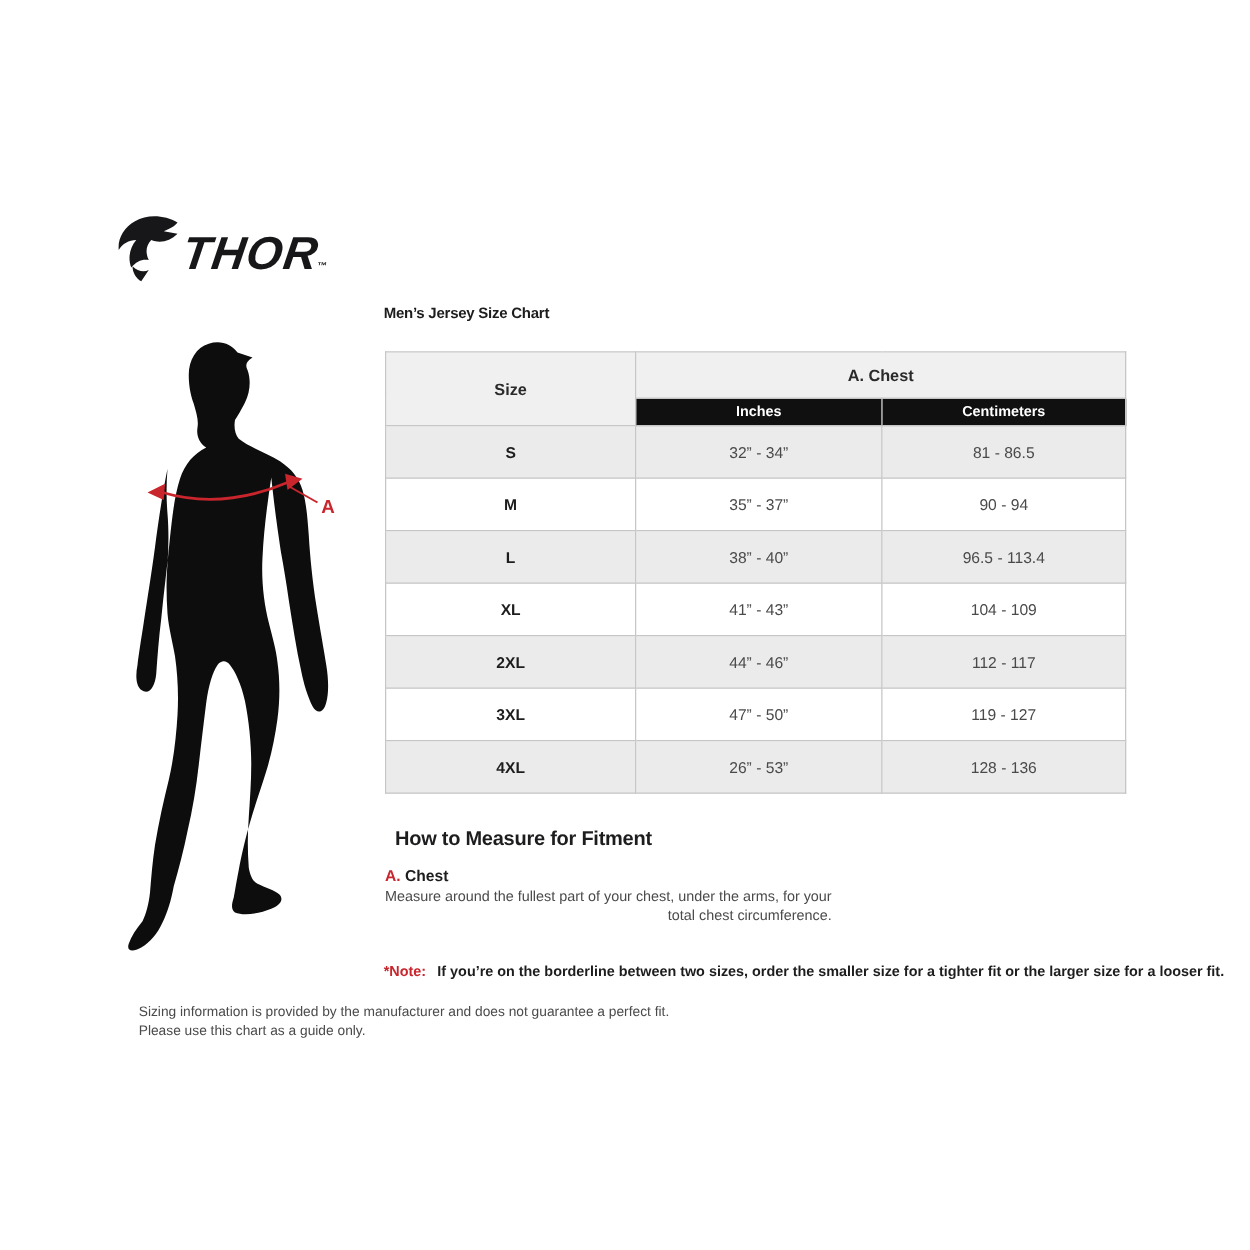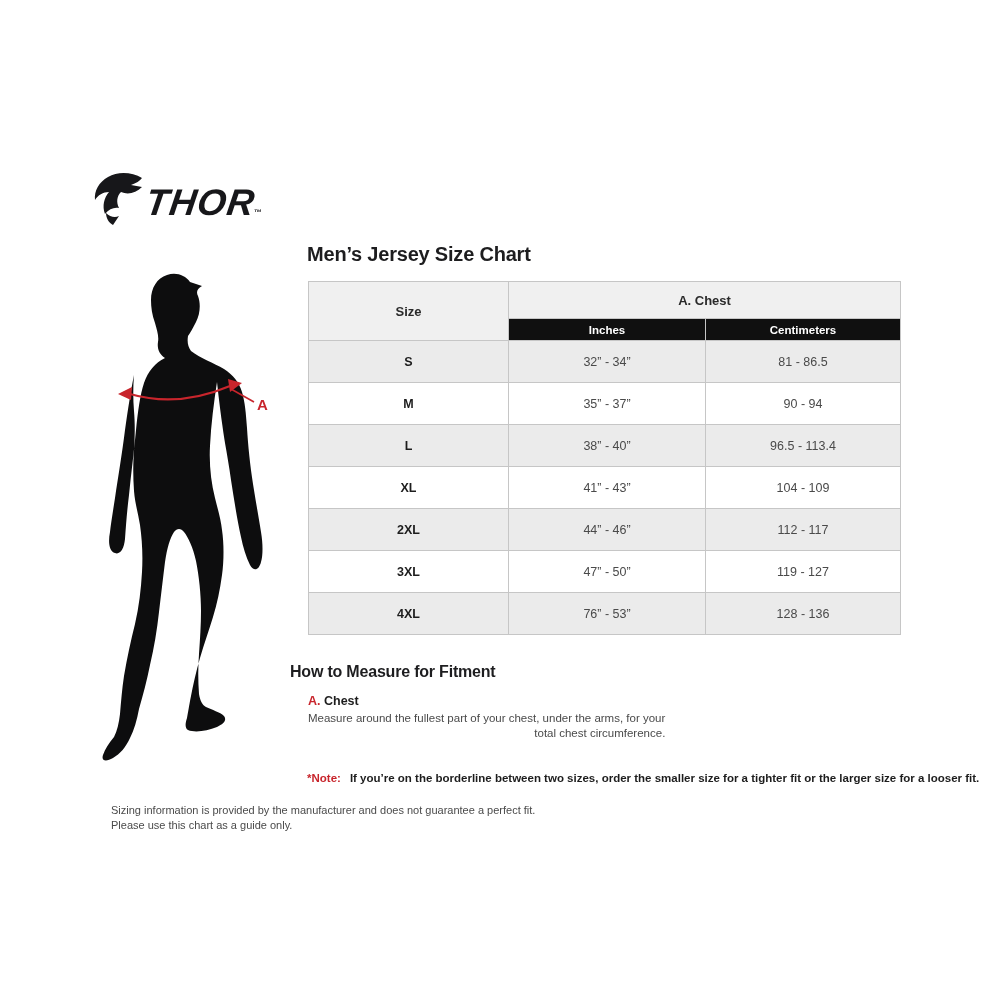--- a/index.html
+++ b/index.html
@@ -12,37 +12,37 @@
   .logo .goat { position:absolute; left:0; top:2px; }
   .logo .word { position:absolute; left:54px; top:14px; font-style:italic; font-weight:900;
                 font-size:37px; letter-spacing:1px; color:#17171a; transform:skewX(-8deg);
                 font-family:"Liberation Sans", sans-serif; }
   .logo .tm { font-size:8px; font-style:normal; vertical-align:baseline; letter-spacing:0; }
 
   
   .figure-wrap { position:absolute; left:90px; top:268px; width:180px; height:500px; }
 
   
-  .chart-title { position:absolute; left:307px; top:243px; font-size:20px; font-weight:bold;
+  .chart-title { position:absolute; left:307px; top:243px; font-size:12px; font-weight:bold;
                  color:#1d1d1f; letter-spacing:-0.2px; }
   table.size-table { position:absolute; left:308px; top:281px; width:592px;
                      border-collapse:collapse; table-layout:fixed; }
   .size-table th, .size-table td { border:1px solid #c6c6c6; text-align:center; vertical-align:middle; }
   .th-size, .th-group { background:#f0f0f0; font-weight:bold; font-size:13px; color:#2a2a2a; }
   .th-group { height:37px; }
   .th-unit { background:#101010; color:#ffffff; font-weight:bold; font-size:11.5px; height:22px;
              border-left:3px solid #ffffff; border-right:3px solid #ffffff;
              border-top:1px solid #ffffff; border-bottom:1px solid #c6c6c6;margin-left:32px; }
   .size-table tbody td { height:42px; font-size:12.5px; color:#4a4a4a; }
   .size-table tbody td.size-cell { font-weight:bold; color:#1d1d1d; }
   .size-table tbody tr.odd  { background:#ebebeb; }
   .size-table tbody tr.even { background:#ffffff; }
 
   
-  .measure-heading { position:absolute; left:290px; top:663px; font-size:16px; font-weight:bold;
+  .measure-heading { position:absolute; left:316px; top:663px; font-size:16px; font-weight:bold;
                      color:#1d1d1f; letter-spacing:-0.2px;text-align:center; }
   .measure-item { position:absolute; left:308px; top:694px; font-size:12.5px; font-weight:bold; color:#1d1d1d; }
   .measure-item .red { color:#c8252c; }
   .measure-desc { position:absolute; left:308px; top:711px; font-size:11.5px; color:#4a4a4a; line-height:15px;text-align:right; }
   .note-line { position:absolute; left:307px; top:772px; font-size:11.5px; font-weight:bold; color:#1d1d1d; }
   .note-line .red { color:#c8252c; margin-right:9px;text-align:right; }
 
   
   .footer-text { position:absolute; left:111px; top:803px; font-size:11px; color:#4a4a4a; line-height:15px; }
 </style>
@@ -156,21 +156,21 @@
         <td>44” - 46”</td>
         <td>112 - 117</td>
       </tr>
       <tr class="even">
         <td class="size-cell">3XL</td>
         <td>47” - 50”</td>
         <td>119 - 127</td>
       </tr>
       <tr class="odd">
         <td class="size-cell">4XL</td>
-        <td>76” - 53”</td>
+        <td>26” - 53”</td>
         <td>128 - 136</td>
       </tr>
     </tbody>
   </table>
 
   <div class="measure-heading">How to Measure for Fitment</div>
 
   <div class="measure-item">
     <span class="red">A.</span>
     <span>Chest</span>

